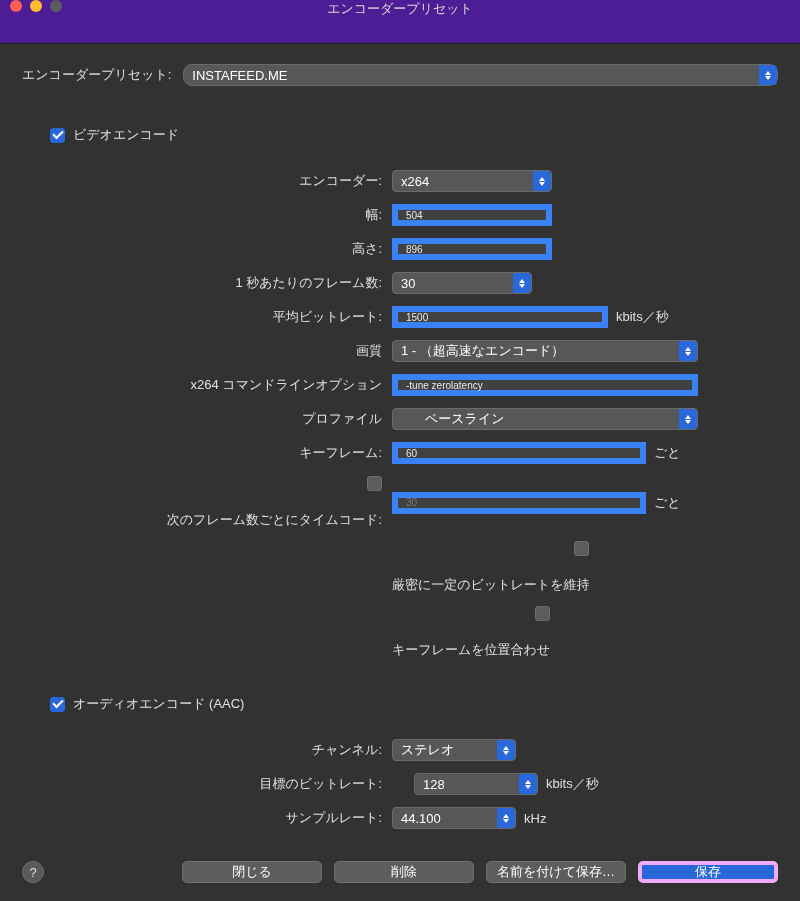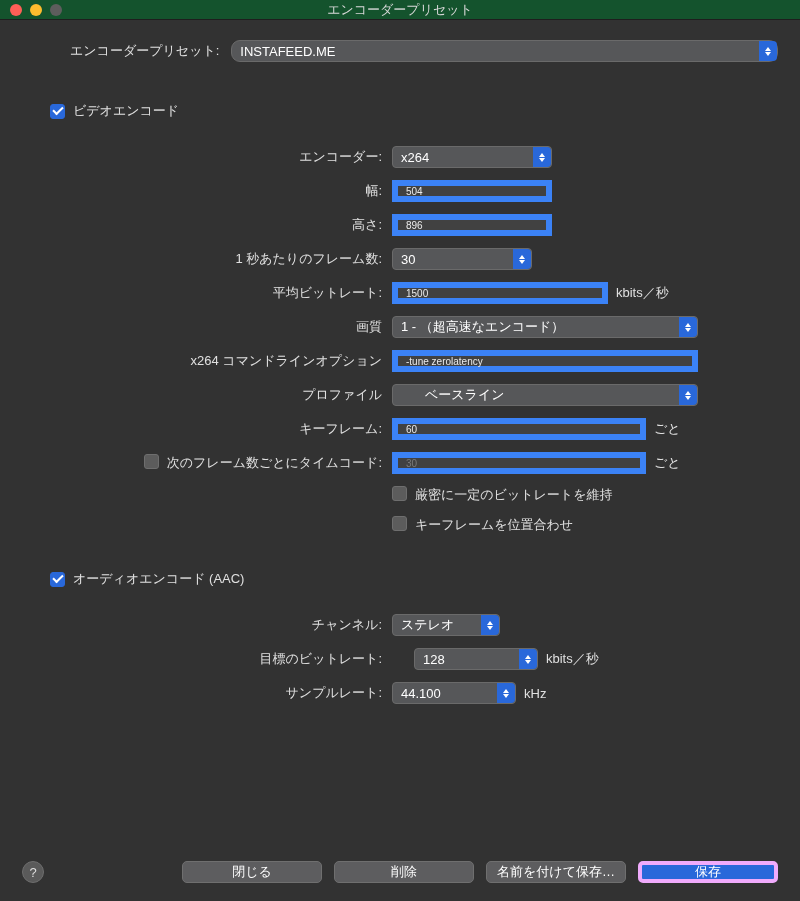--- a/index.html
+++ b/index.html
@@ -6,25 +6,25 @@
   body {
     background: #323232;
     color: #e0e0e0;
     font-family: -apple-system, "Helvetica Neue", Arial, sans-serif;
     font-size: 13px;
     width: 800px;
     height: 901px;
     overflow: hidden;
   }
   .titlebar {
-    height: 20px;
-    background: #14532d;
+    height: 44px;
+    background: #4c1d95;
     border-bottom: 1px solid #1e1e1e;
     display: flex;
-    align-items: center;
+    align-items: flex-start;
     position: relative;
   }
   .traffic-lights {
     position: absolute;
     left: 10px;
     display: flex;
     gap: 8px;
   }
   .tl { width: 12px; height: 12px; border-radius: 50%; }
   .tl.red { background: #ff5f57; }
@@ -35,21 +35,21 @@
     text-align: center;
     color: #d8d8d8;
     font-size: 13px;
   }
   .content { padding: 20px 22px 16px 22px; }
   .row {
     display: flex;
     align-items: center;
     margin-bottom: 12px;
   }
-  .row.top { margin-bottom: 40px; margin-left: 48px; }
+  .row.top { margin-bottom: 40px; }
   .label-col {
     width: 370px;
     text-align: right;
     padding-right: 10px;
     color: #e0e0e0;
   }
   .input-col {
     flex: 1;
     display: flex;
     align-items: center;
@@ -164,22 +164,23 @@
     color: #fff;
     font-size: 13px;
   }
   .btn.primary {
     background: #2968da;
     border: 4px solid #f0abfc;
   }
   .footer-btns { display: flex; gap: 12px; }
   .checkbox-row {
     display: flex;
-    align-items: flex-start;
-    gap: 8px;
+    align-items: flex-end;
+    gap: 20px;
+    flex-direction: column;
   }
 </style>
 </head>
 <body>
 
 <div class="titlebar">
   <div class="traffic-lights">
     <div class="tl red"></div>
     <div class="tl yellow"></div>
     <div class="tl gray"></div>
@@ -325,21 +326,21 @@
   </div>
 
   <div class="section-cb audio">
     <span class="checkbox checked"></span>
     <span>オーディオエンコード (AAC)</span>
   </div>
 
   <div class="row">
     <div class="label-col">チャンネル:</div>
     <div class="input-col">
-      <div class="select" style="width:108px;">
+      <div class="select" style="width:124px;">
         <span>ステレオ</span>
         <span class="arrows"></span>
       </div>
     </div>
   </div>
 
   <div class="row">
     <div class="label-col">目標のビットレート:</div>
     <div class="input-col">
       <div class="select" style="width:124px;margin-left:22px;">

